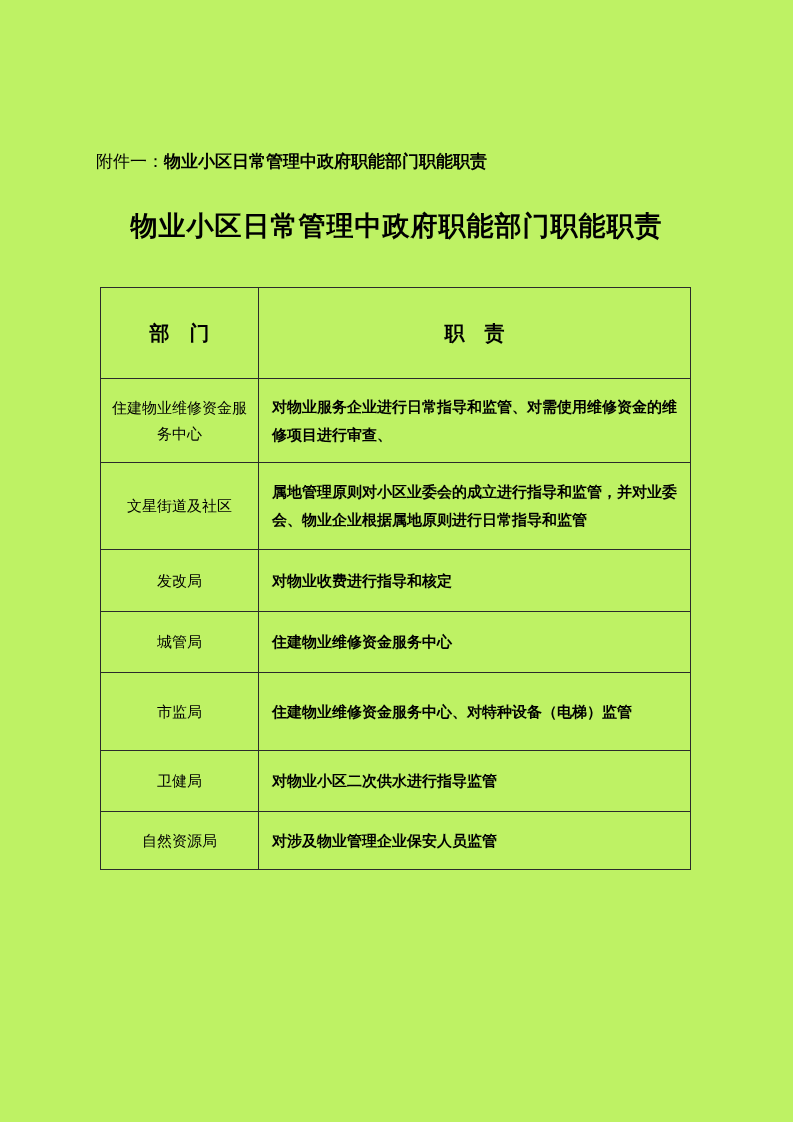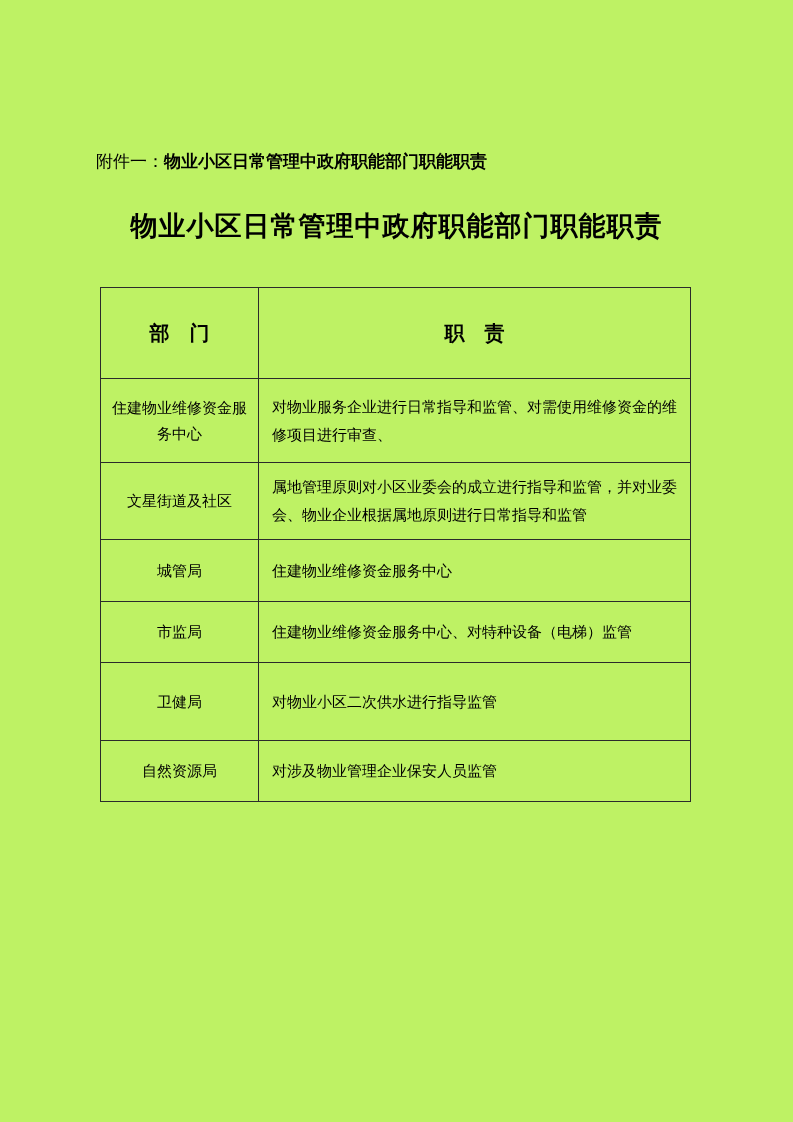--- a/index.html
+++ b/index.html
@@ -53,40 +53,40 @@
     vertical-align: middle;
   }
   table.duties th {
     font-family: "Liberation Sans", "DejaVu Sans", sans-serif;
     font-size: 20px;
     font-weight: bold;
     text-align: center;
   }
   thead tr { height: 91px; }
   tbody tr:nth-child(1) { height: 84px; }
-  tbody tr:nth-child(2) { height: 77px; }
+  tbody tr:nth-child(2) { height: 87px; }
   tbody tr:nth-child(3) { height: 62px; }
   tbody tr:nth-child(4) { height: 61px; }
   tbody tr:nth-child(5) { height: 78px; }
   tbody tr:nth-child(6) { height: 61px; }
   tbody tr:nth-child(7) { height: 58px; }
   tbody tr:nth-child(8) { height: 60px; }
   tbody tr:nth-child(9) { height: 50px; }
   td.dept {
     font-family: "Liberation Sans", "DejaVu Sans", sans-serif;
     font-size: 15px;
     font-weight: normal;
     text-align: center;
     padding: 4px 9px;
     line-height: 26px;
   }
   td.duty {
     font-family: "Liberation Serif", "DejaVu Serif", serif;
     font-size: 15px;
-    font-weight: normal;
+    font-weight: bold;
     text-align: left;
     padding: 4px 13px;
     line-height: 28px;
   }
 </style>
 </head>
 <body>
 
 <div class="page">
 
@@ -110,20 +110,24 @@
     <tbody>
       <tr>
         <td class="dept">住建物业维修资金服务中心</td>
         <td class="duty">对物业服务企业进行日常指导和监管、对需使用维修资金的维修项目进行审查、</td>
       </tr>
       <tr>
         <td class="dept">文星街道及社区</td>
         <td class="duty">属地管理原则对小区业委会的成立进行指导和监管，并对业委会、物业企业根据属地原则进行日常指导和监管</td>
       </tr>
       <tr>
+        <td class="dept">发改局</td>
+        <td class="duty">对物业收费进行指导和核定</td>
+      </tr>
+      <tr>
         <td class="dept">城管局</td>
         <td class="duty">住建物业维修资金服务中心</td>
       </tr>
       <tr>
         <td class="dept">市监局</td>
         <td class="duty">住建物业维修资金服务中心、对特种设备（电梯）监管</td>
       </tr>
       <tr>
         <td class="dept">卫健局</td>
         <td class="duty">对物业小区二次供水进行指导监管</td>

